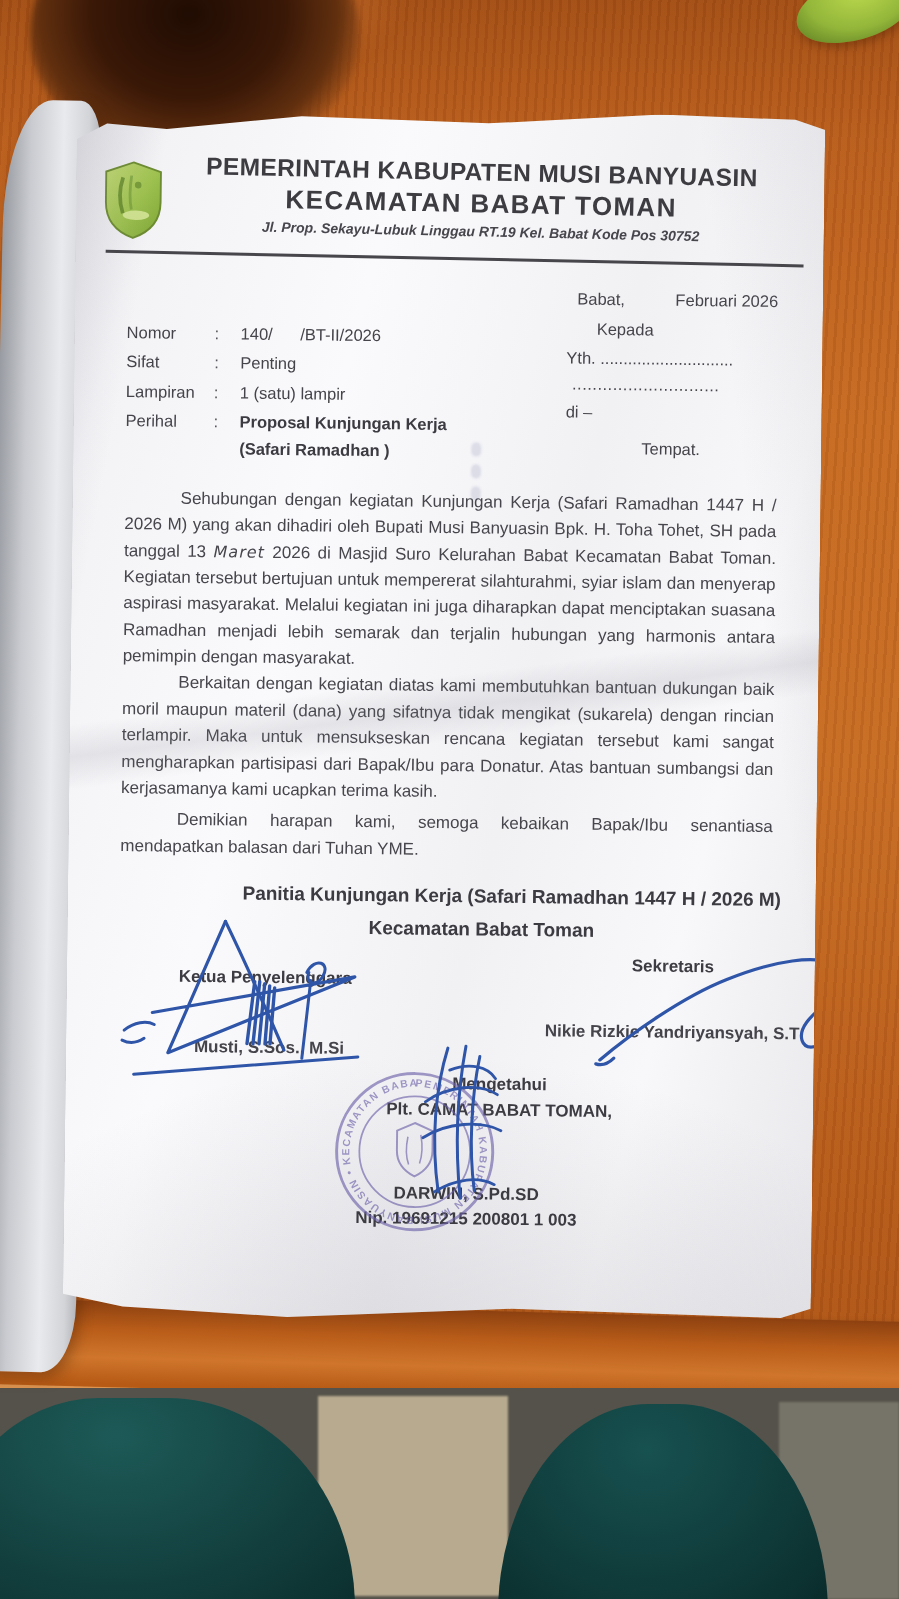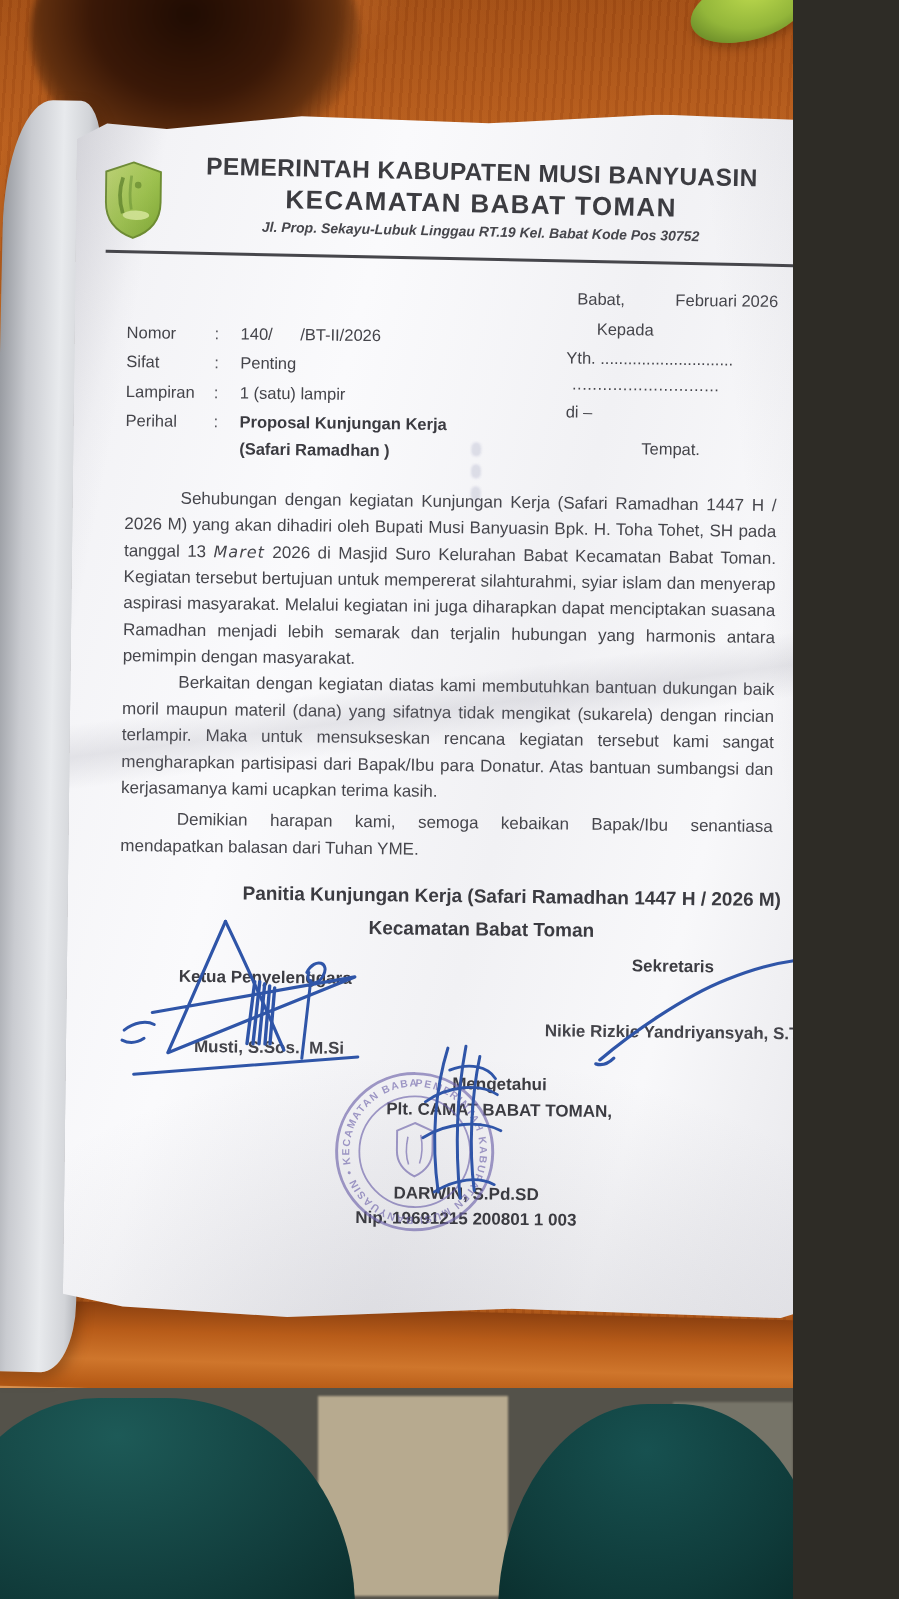--- a/index.html
+++ b/index.html
@@ -1,16 +1,16 @@
 <!DOCTYPE html>
 <html><head>
 <meta charset="utf-8">
 <style>
   html,body{margin:0;padding:0;background:#2e2c26;}
-  .scene{position:relative;width:793px;height:1599px;overflow:hidden;
+  .scene{position:relative;width:899px;height:1599px;overflow:hidden;
          font-family:"Liberation Sans",sans-serif;background:#4e4c42;}
 
   
   .table{position:absolute;left:0;top:0;width:899px;height:1390px;
     background:
       repeating-linear-gradient(94deg, rgba(120,50,10,.10) 0 3px, rgba(255,180,90,.05) 3px 9px),
       linear-gradient(180deg,#a14d15 0%,#b85d1d 10%,#c56a22 30%,#c66c24 55%,#b75c1b 82%,#ab5316 100%);}
   .pot-shadow{position:absolute;left:30px;top:-95px;width:330px;height:260px;border-radius:50%;
     background:radial-gradient(ellipse at 48% 42%, #200c03 0%, #3a1807 40%, #62300f 62%, rgba(140,70,20,0) 76%);
     filter:blur(3px);}

